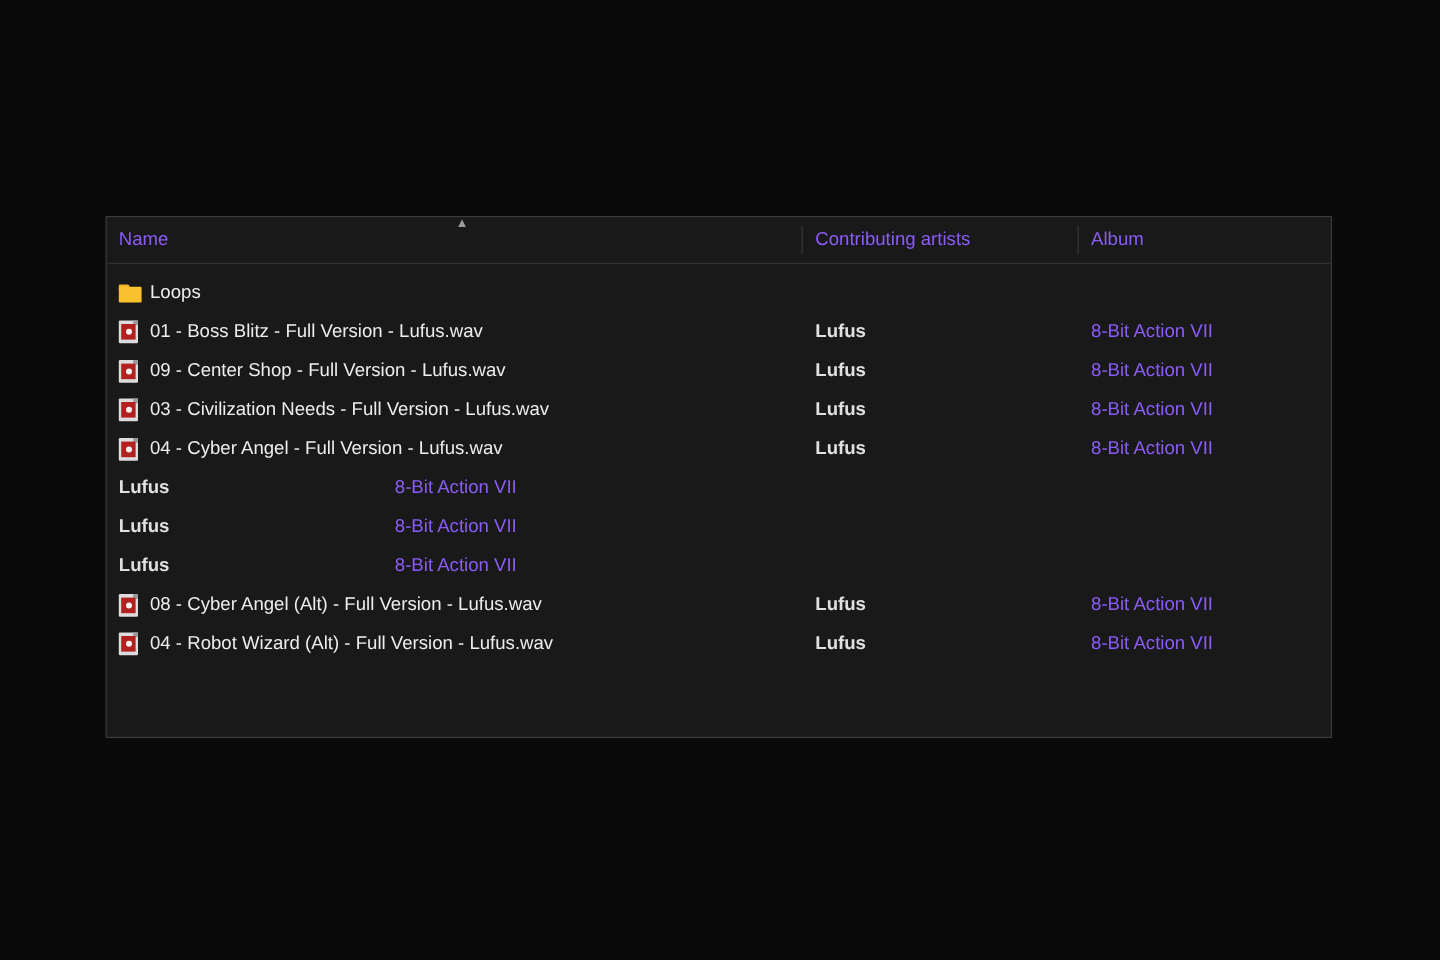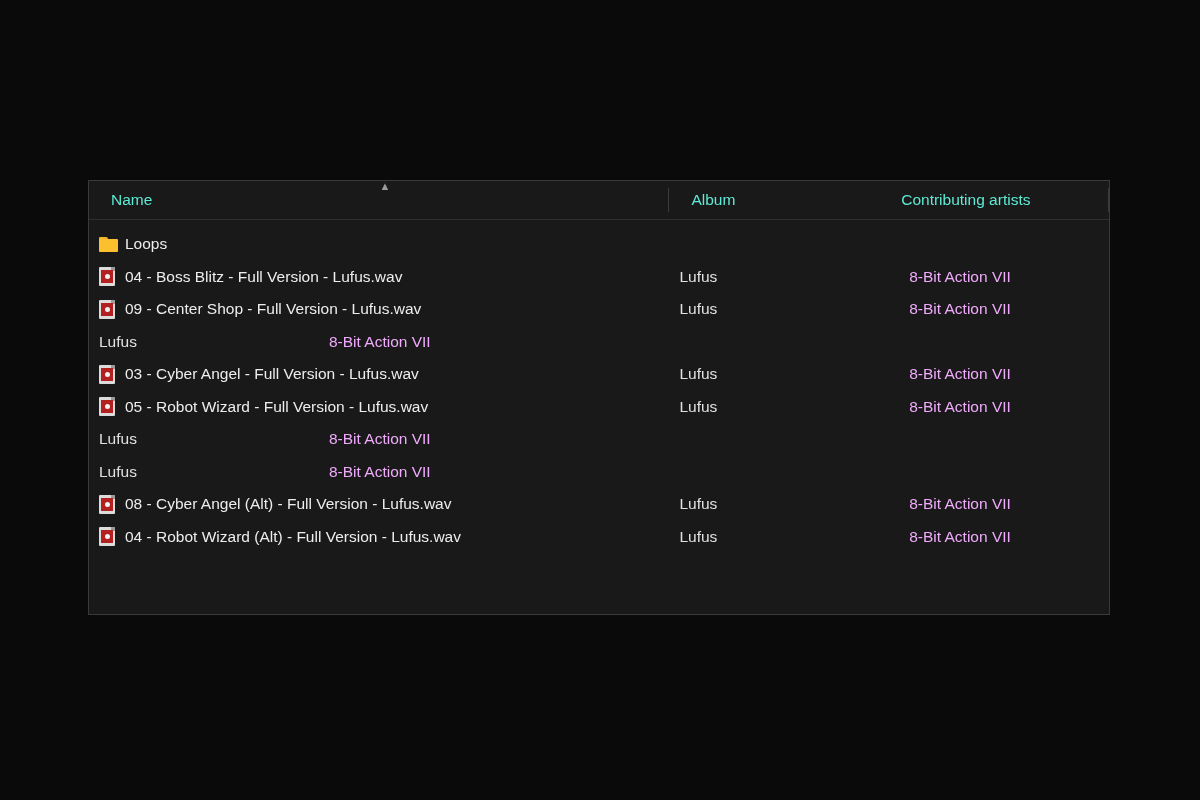--- a/index.html
+++ b/index.html
@@ -28,22 +28,22 @@
   #column-header {
     display: flex;
     height: 38px;
     align-items: center;
     border-bottom: 1px solid #2f2f2f;
     position: relative;
   }
 
   .col-head {
     font-size: 15.5px;
-    color: #5eead4;
-    padding-left: 22px;
+    color: #8b5cf6;
+    padding-left: 10px;
     height: 38px;
     line-height: 38px;
     box-sizing: border-box;
     position: relative;
     white-space: nowrap;
     overflow: hidden;
   }
 
   .col-head.divider::after {
     content: "";
@@ -90,26 +90,27 @@
     padding-left: 10px;
     box-sizing: border-box;
   }
 
   .cell-artist {
     width: 230px;
     font-size: 15.5px;
     color: #e0e0e0;
     padding-left: 10px;
     box-sizing: border-box;
+    font-weight: bold;
   }
 
   .cell-album {
     width: 210px;
     font-size: 15.5px;
-    color: #f0abfc;
+    color: #8b5cf6;
     padding-left: 10px;
     box-sizing: border-box;
   }
 
   .label {
     font-size: 15.5px;
     color: #ededed;
     white-space: nowrap;
   }
 
@@ -171,22 +172,22 @@
     background: #9a9a9a;
   }
 </style>
 </head>
 <body>
 
 <div id="explorer-window">
 
   <div id="column-header">
     <div class="col-head col-name divider">Name</div>
+    <div class="col-head col-artists divider">Contributing artists</div>
     <div class="col-head col-album">Album</div>
-    <div class="col-head col-artists divider">Contributing artists</div>
     <div id="sort-indicator">▲</div>
   </div>
 
   <div id="file-list">
 
     <div class="row">
       <div class="cell-name">
         <span class="icon-wrap">
           <span class="folder-icon">
               <span class="back"></span>
@@ -201,21 +202,21 @@
 
     <div class="row">
       <div class="cell-name">
         <span class="icon-wrap">
           <span class="wav-icon">
               <span class="fold"></span>
               <span class="inner"></span>
               <span class="dot"></span>
             </span>
         </span>
-        <span class="label">04 - Boss Blitz - Full Version - Lufus.wav</span>
+        <span class="label">01 - Boss Blitz - Full Version - Lufus.wav</span>
       </div>
       <div class="cell-artist">Lufus</div>
       <div class="cell-album">8-Bit Action VII</div>
     </div>
 
     <div class="row">
       <div class="cell-name">
         <span class="icon-wrap">
           <span class="wav-icon">
               <span class="fold"></span>
@@ -223,50 +224,50 @@
               <span class="dot"></span>
             </span>
         </span>
         <span class="label">09 - Center Shop - Full Version - Lufus.wav</span>
       </div>
       <div class="cell-artist">Lufus</div>
       <div class="cell-album">8-Bit Action VII</div>
     </div>
 
     <div class="row">
-      <div class="cell-artist">Lufus</div>
-      <div class="cell-album">8-Bit Action VII</div>
-    </div>
-
-    <div class="row">
-      <div class="cell-name">
-        <span class="icon-wrap">
-          <span class="wav-icon">
-              <span class="fold"></span>
-              <span class="inner"></span>
-              <span class="dot"></span>
-            </span>
-        </span>
-        <span class="label">03 - Cyber Angel - Full Version - Lufus.wav</span>
-      </div>
-      <div class="cell-artist">Lufus</div>
-      <div class="cell-album">8-Bit Action VII</div>
-    </div>
-
-    <div class="row">
-      <div class="cell-name">
-        <span class="icon-wrap">
-          <span class="wav-icon">
-              <span class="fold"></span>
-              <span class="inner"></span>
-              <span class="dot"></span>
-            </span>
-        </span>
-        <span class="label">05 - Robot Wizard - Full Version - Lufus.wav</span>
-      </div>
+      <div class="cell-name">
+        <span class="icon-wrap">
+          <span class="wav-icon">
+              <span class="fold"></span>
+              <span class="inner"></span>
+              <span class="dot"></span>
+            </span>
+        </span>
+        <span class="label">03 - Civilization Needs - Full Version - Lufus.wav</span>
+      </div>
+      <div class="cell-artist">Lufus</div>
+      <div class="cell-album">8-Bit Action VII</div>
+    </div>
+
+    <div class="row">
+      <div class="cell-name">
+        <span class="icon-wrap">
+          <span class="wav-icon">
+              <span class="fold"></span>
+              <span class="inner"></span>
+              <span class="dot"></span>
+            </span>
+        </span>
+        <span class="label">04 - Cyber Angel - Full Version - Lufus.wav</span>
+      </div>
+      <div class="cell-artist">Lufus</div>
+      <div class="cell-album">8-Bit Action VII</div>
+    </div>
+
+    <div class="row">
       <div class="cell-artist">Lufus</div>
       <div class="cell-album">8-Bit Action VII</div>
     </div>
 
     <div class="row">
       <div class="cell-artist">Lufus</div>
       <div class="cell-album">8-Bit Action VII</div>
     </div>
 
     <div class="row">

